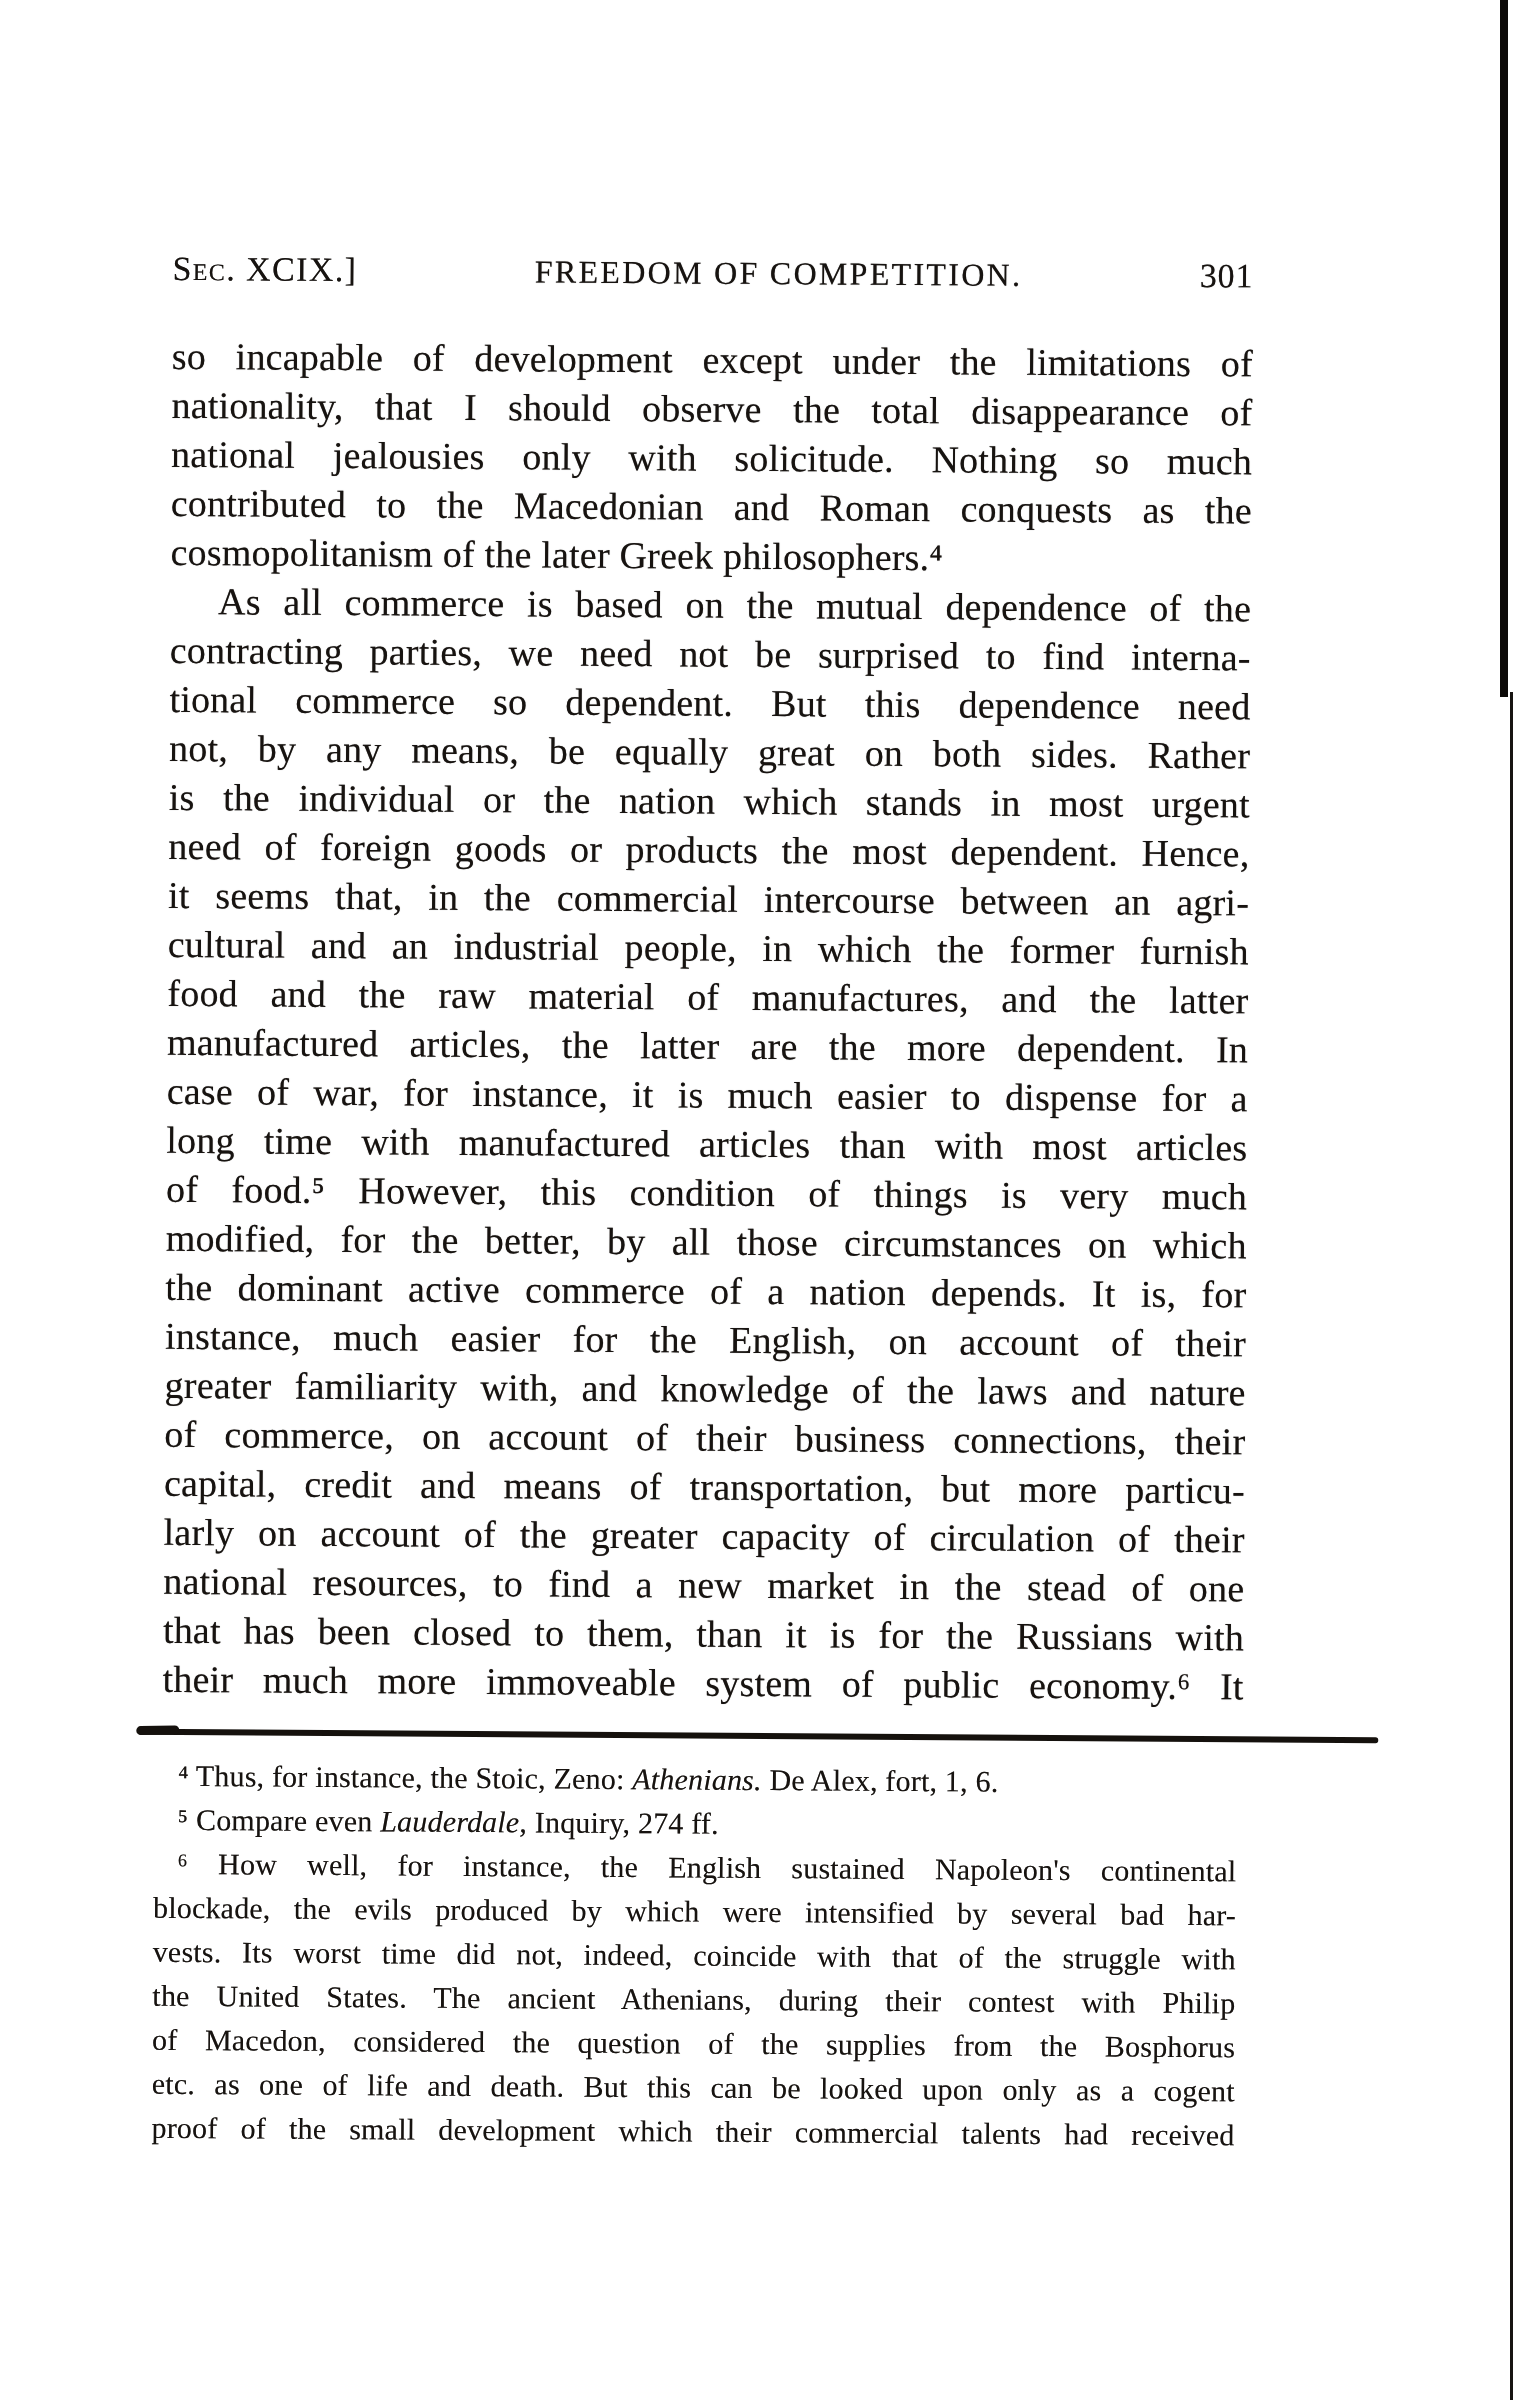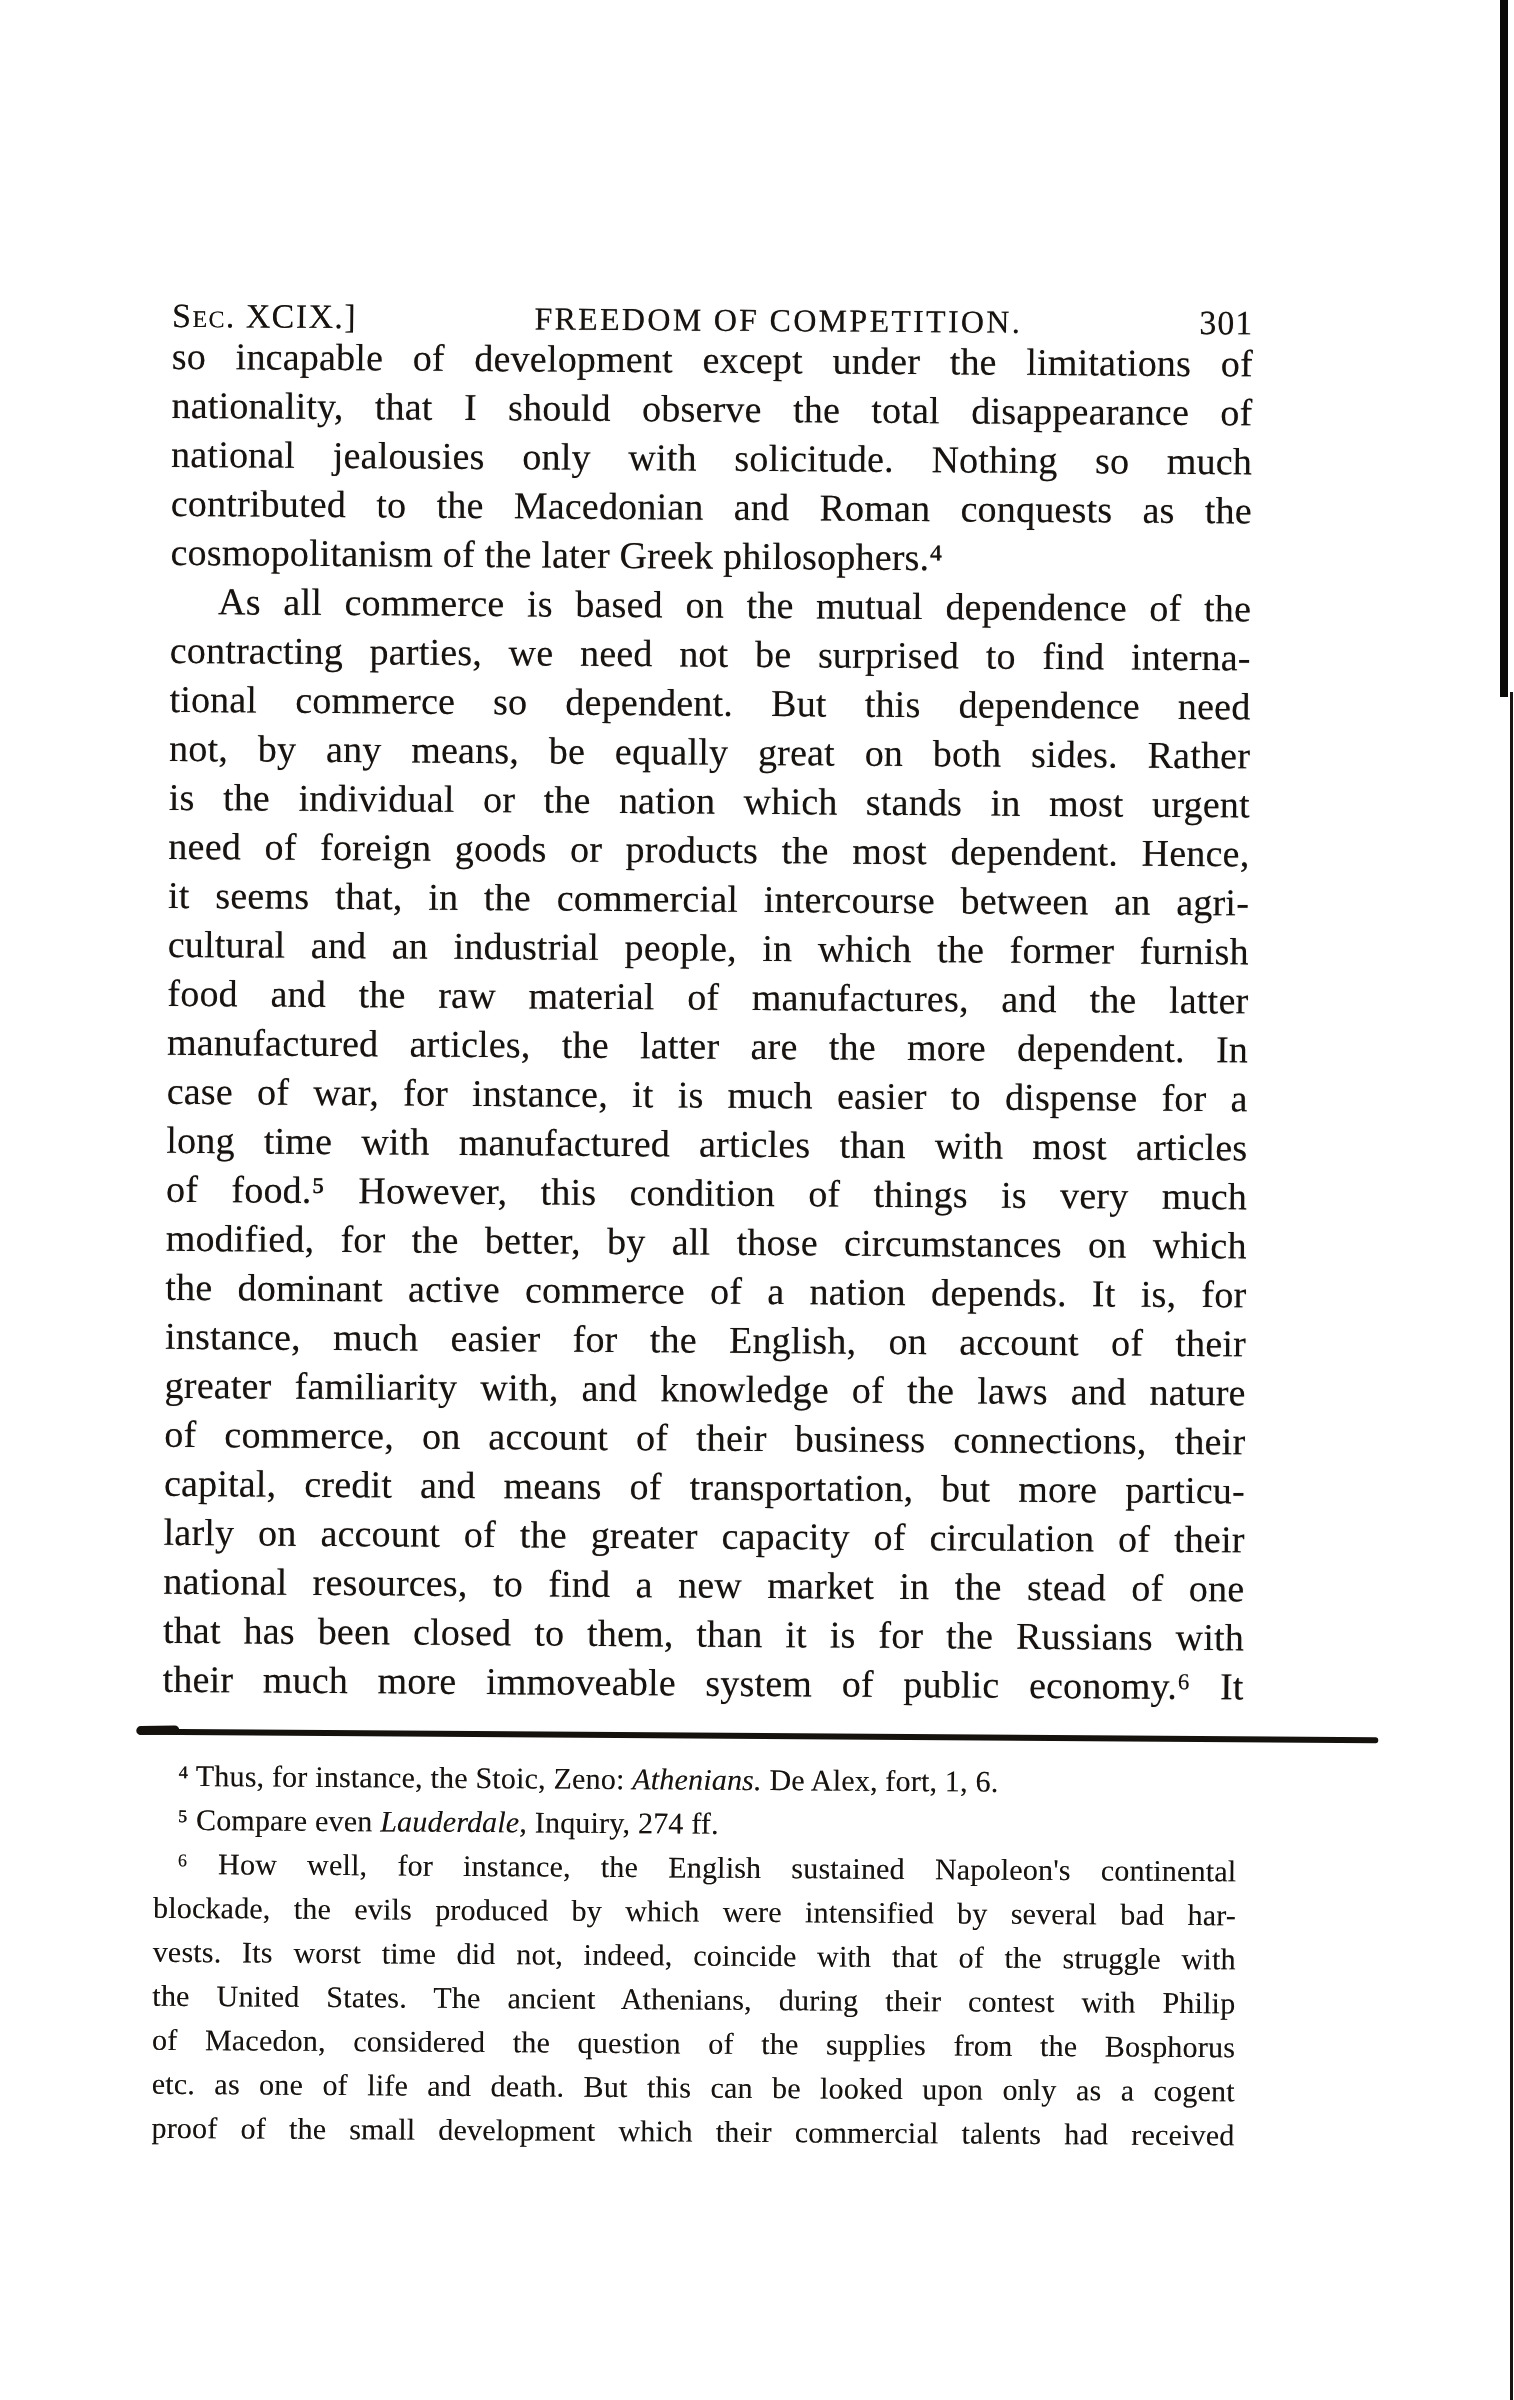--- a/index.html
+++ b/index.html
@@ -23,21 +23,20 @@
     font-size:34px;font-variant:small-caps;letter-spacing:1.4px;
     text-shadow:0 0 0.6px rgba(10,8,6,.6);
   }
   .run-title{
     font-size:32px;letter-spacing:2.3px;
     text-shadow:0 0 0.7px rgba(10,8,6,.65);
   }
   .page-num{
     font-size:34px;letter-spacing:0.9px;
     text-shadow:0 0 0.7px rgba(10,8,6,.6);
-    margin-top:47px;
   }
   .body-text{
     position:absolute;left:166px;top:336px;width:1081px;
     font-size:38px;line-height:49px;letter-spacing:0.2px;
     text-shadow:0 0 0.7px rgba(12,9,6,.55);
   }
   .footnotes{
     position:absolute;left:158px;top:1758px;width:1083px;
     font-size:30px;line-height:44px;letter-spacing:0.2px;
     text-shadow:0 0 0.6px rgba(12,9,6,.5);

